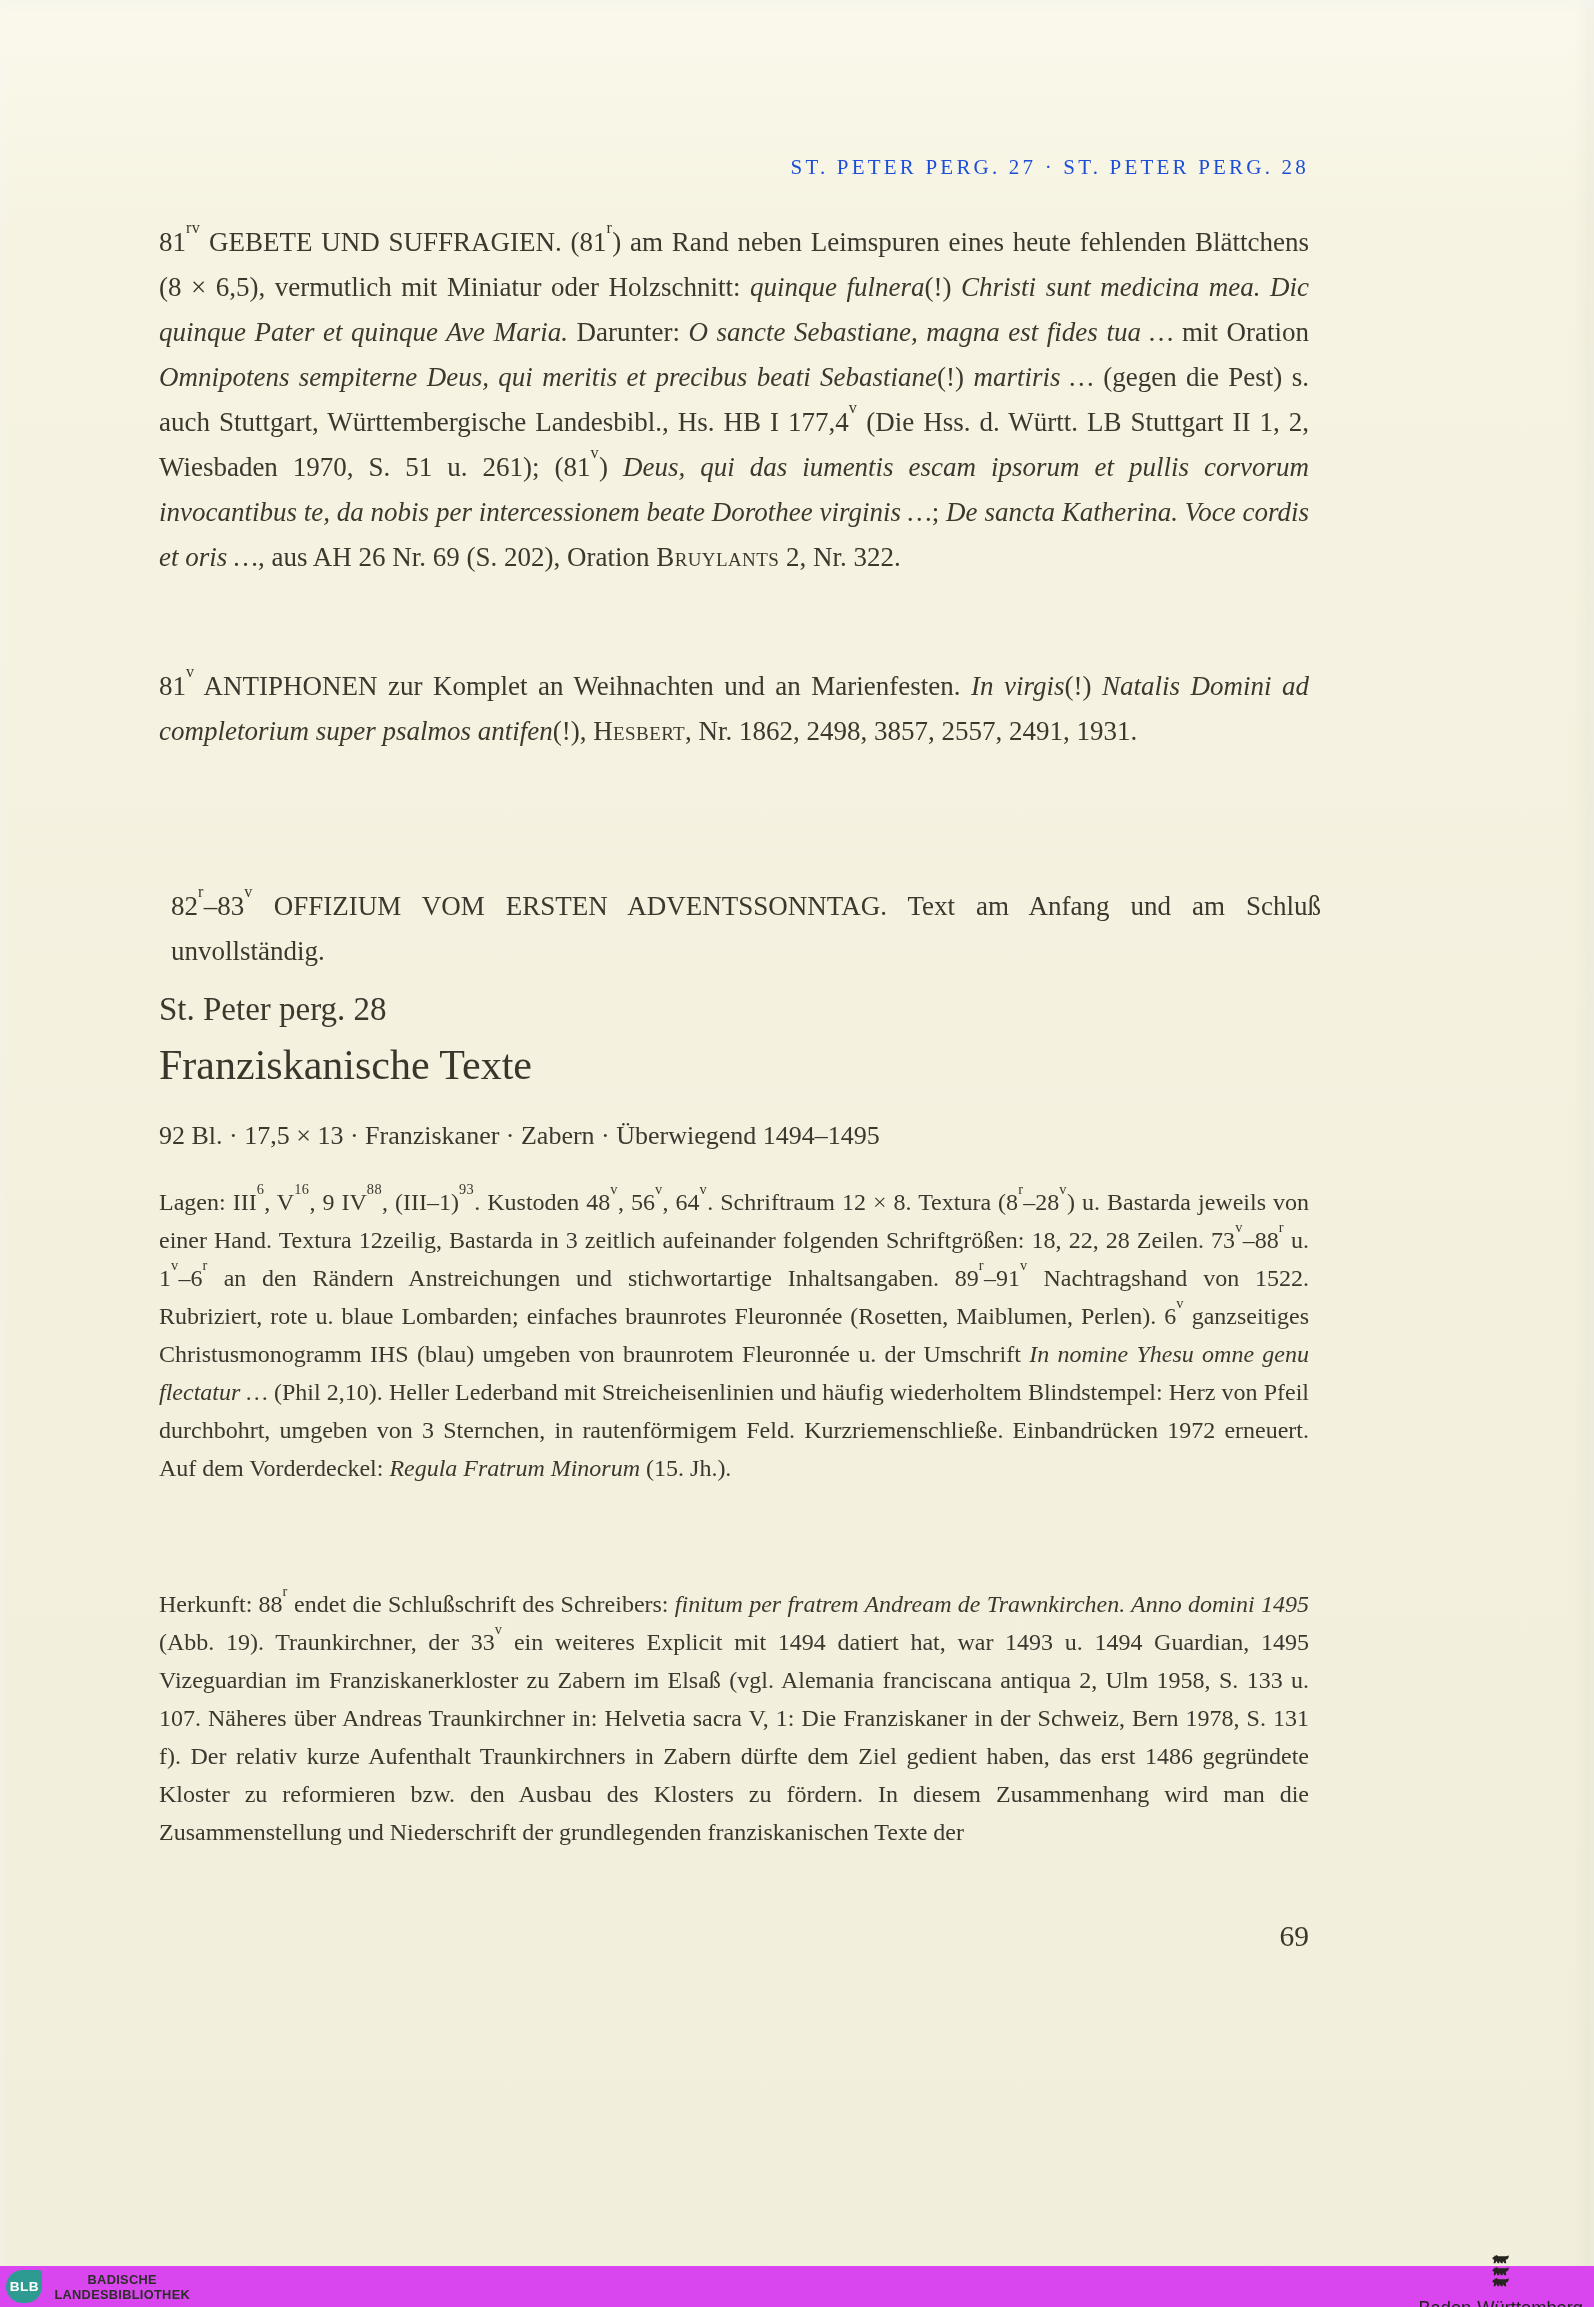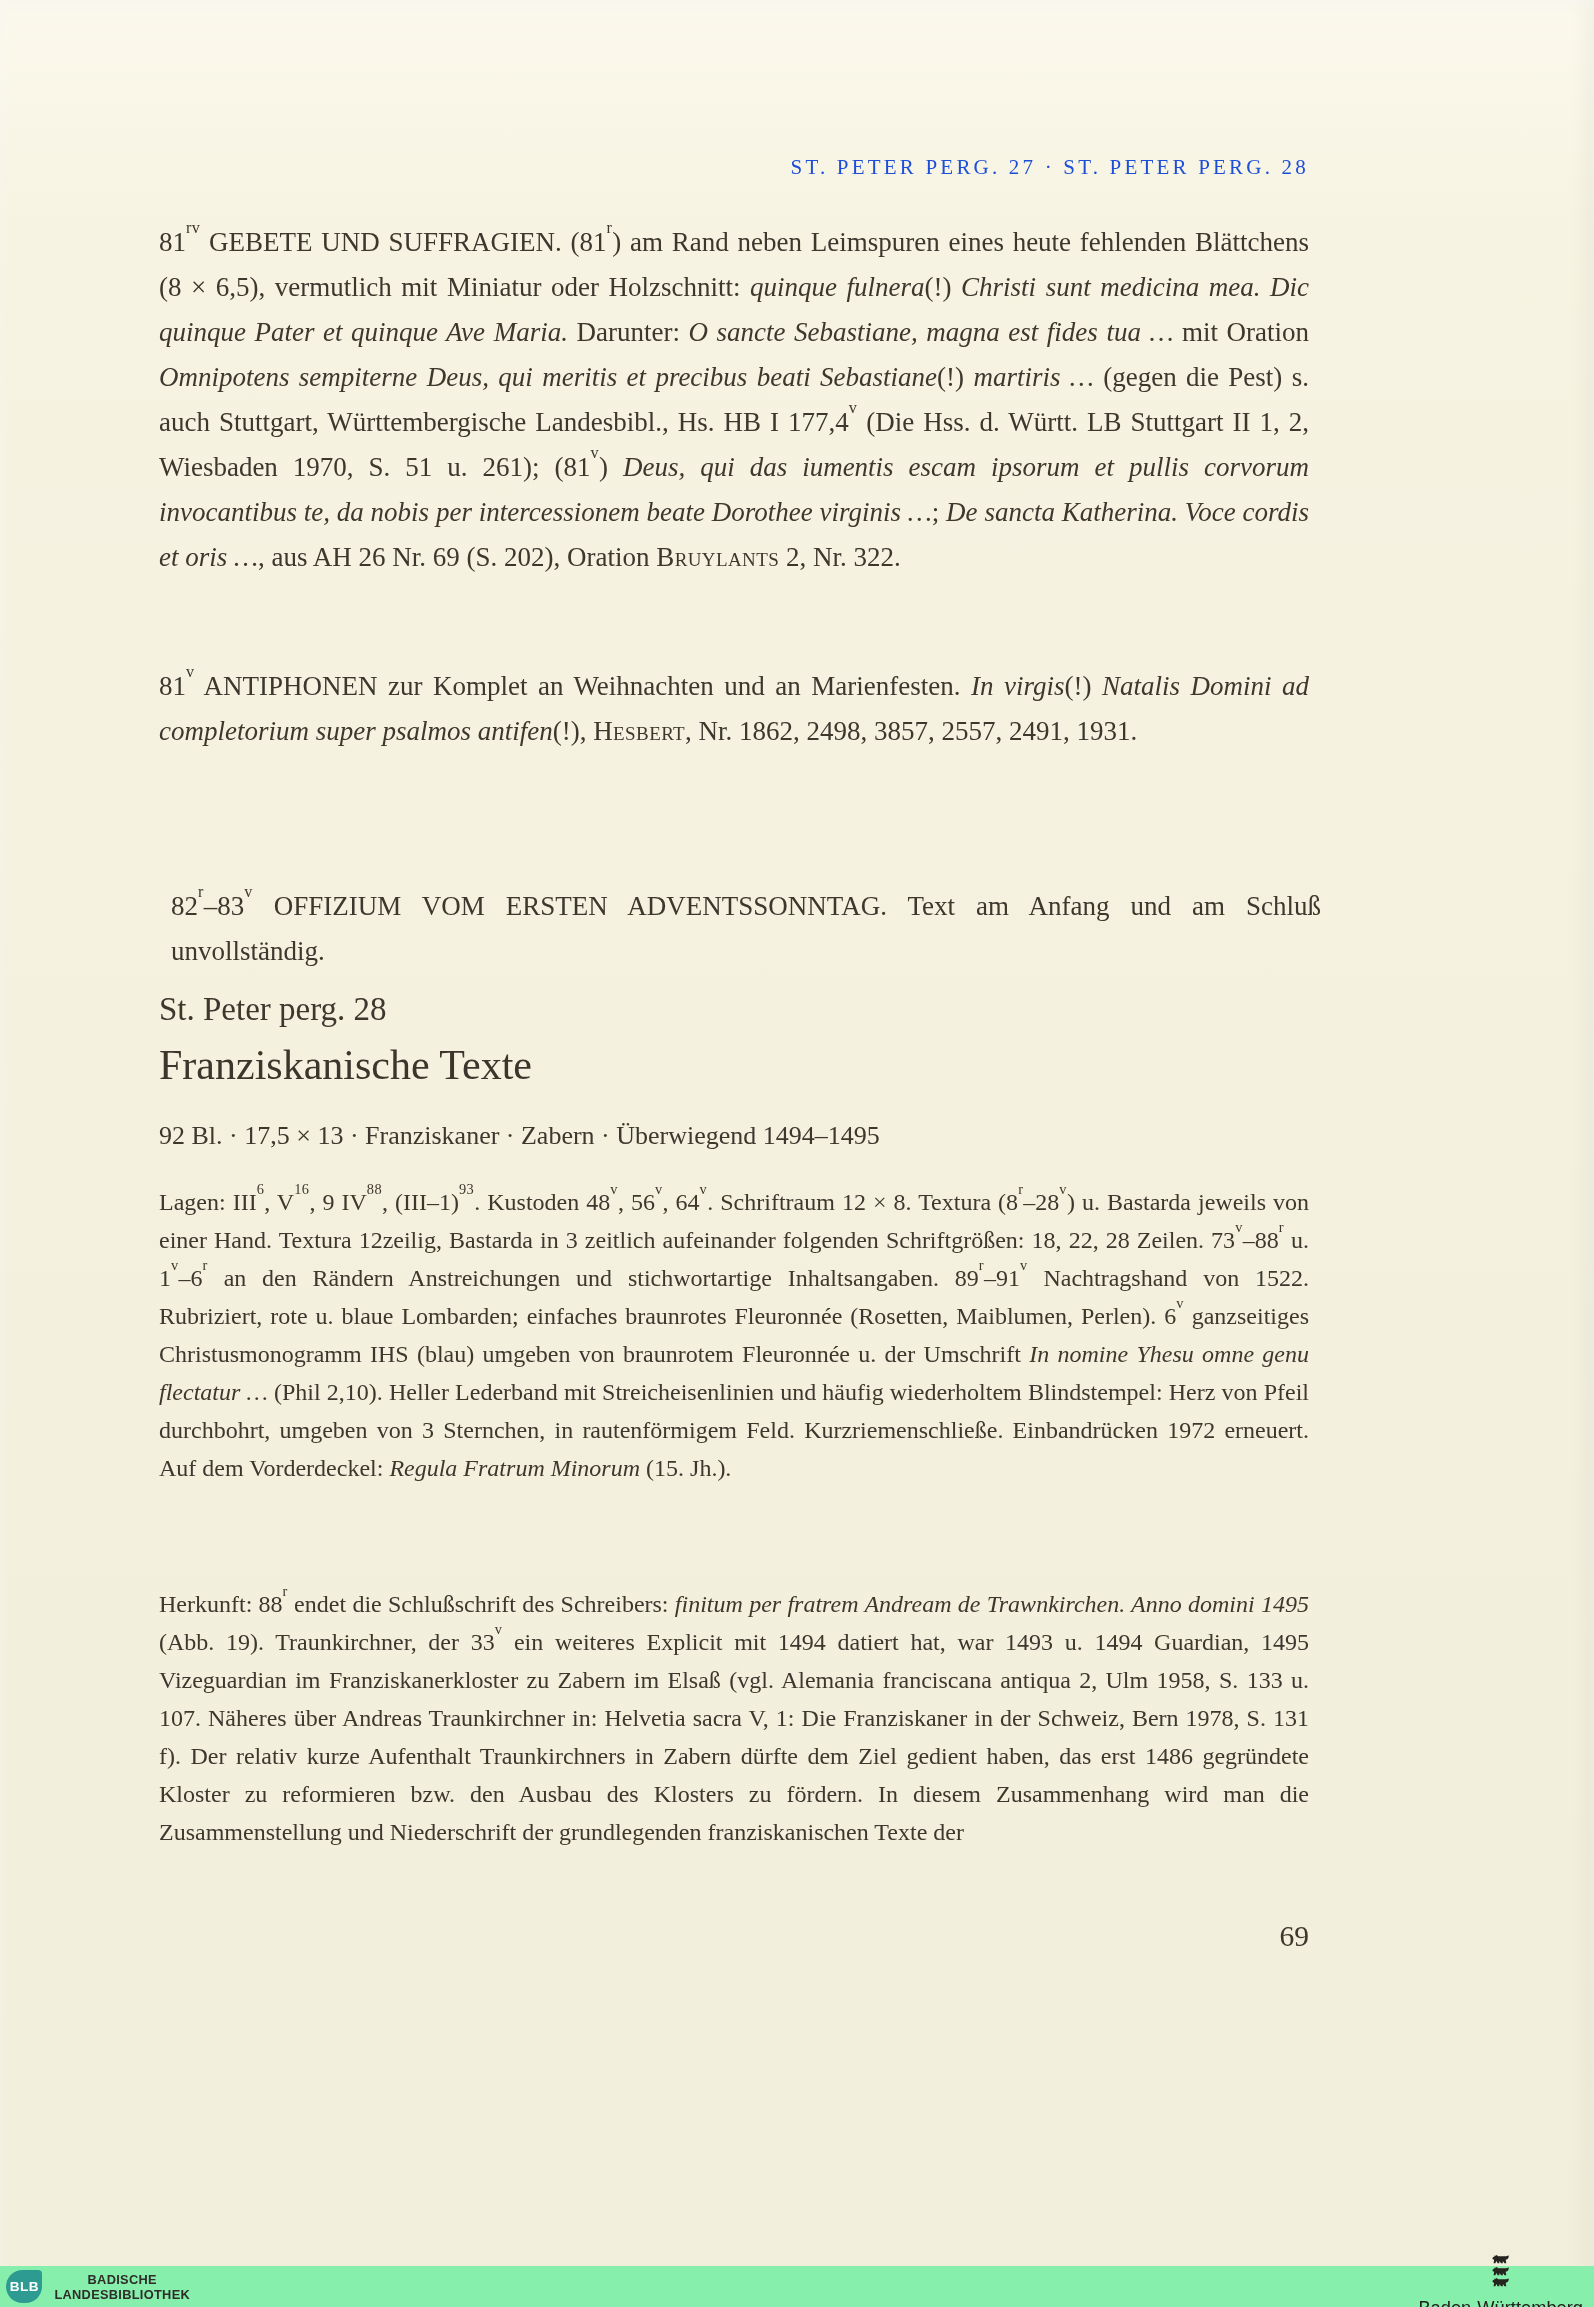--- a/index.html
+++ b/index.html
@@ -19,21 +19,21 @@
   .entry-sm{font-size:24px;line-height:38px;}
   .it{font-style:italic;}
   .sc{font-variant:small-caps;letter-spacing:0.4px;}
   sup.fol{font-size:60%;line-height:0;position:relative;top:-.5em;letter-spacing:0.4px;}
   .shelfmark{top:984px;font-size:33px;color:#3d372e;margin-top:7px;}
   .main-title{top:1041px;font-size:42px;font-weight:400;margin:0;color:#3b352c;}
   .summary{top:1121px;font-size:26px;color:#3d372e;}
   .page-number{top:1920px;text-align:right;font-size:29.5px;color:#3d372e;}
   
   .footer{
-    position:absolute;left:0;top:2266px;width:1594px;height:41px;background:#86efac;
+    position:absolute;left:0;top:2266px;width:1594px;height:41px;background:#d946ef;
     display:flex;align-items:center;justify-content:space-between;
     padding:0 11px 0 6.4px;box-sizing:border-box;
     font-family:"Liberation Sans","DejaVu Sans",sans-serif;
   }
   .f-left{display:flex;align-items:center;gap:12px;}
   .blb-badge{
     width:36px;height:33px;background:#2d9b91;border-radius:17.5px 4px 17.5px 17.5px;
     display:flex;align-items:center;justify-content:center;flex:0 0 auto;
   }
   .blb-badge span{color:#ffffff;font-weight:700;font-size:13.6px;letter-spacing:0.4px;}

